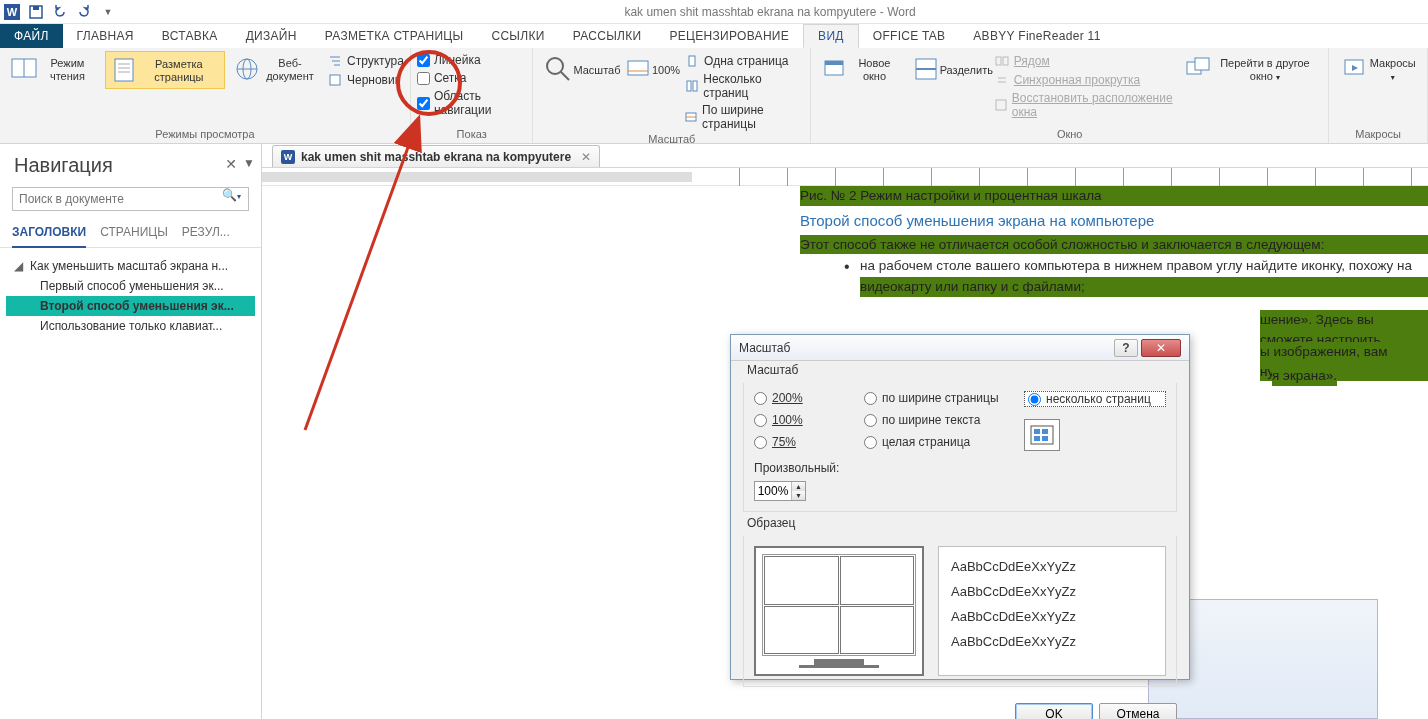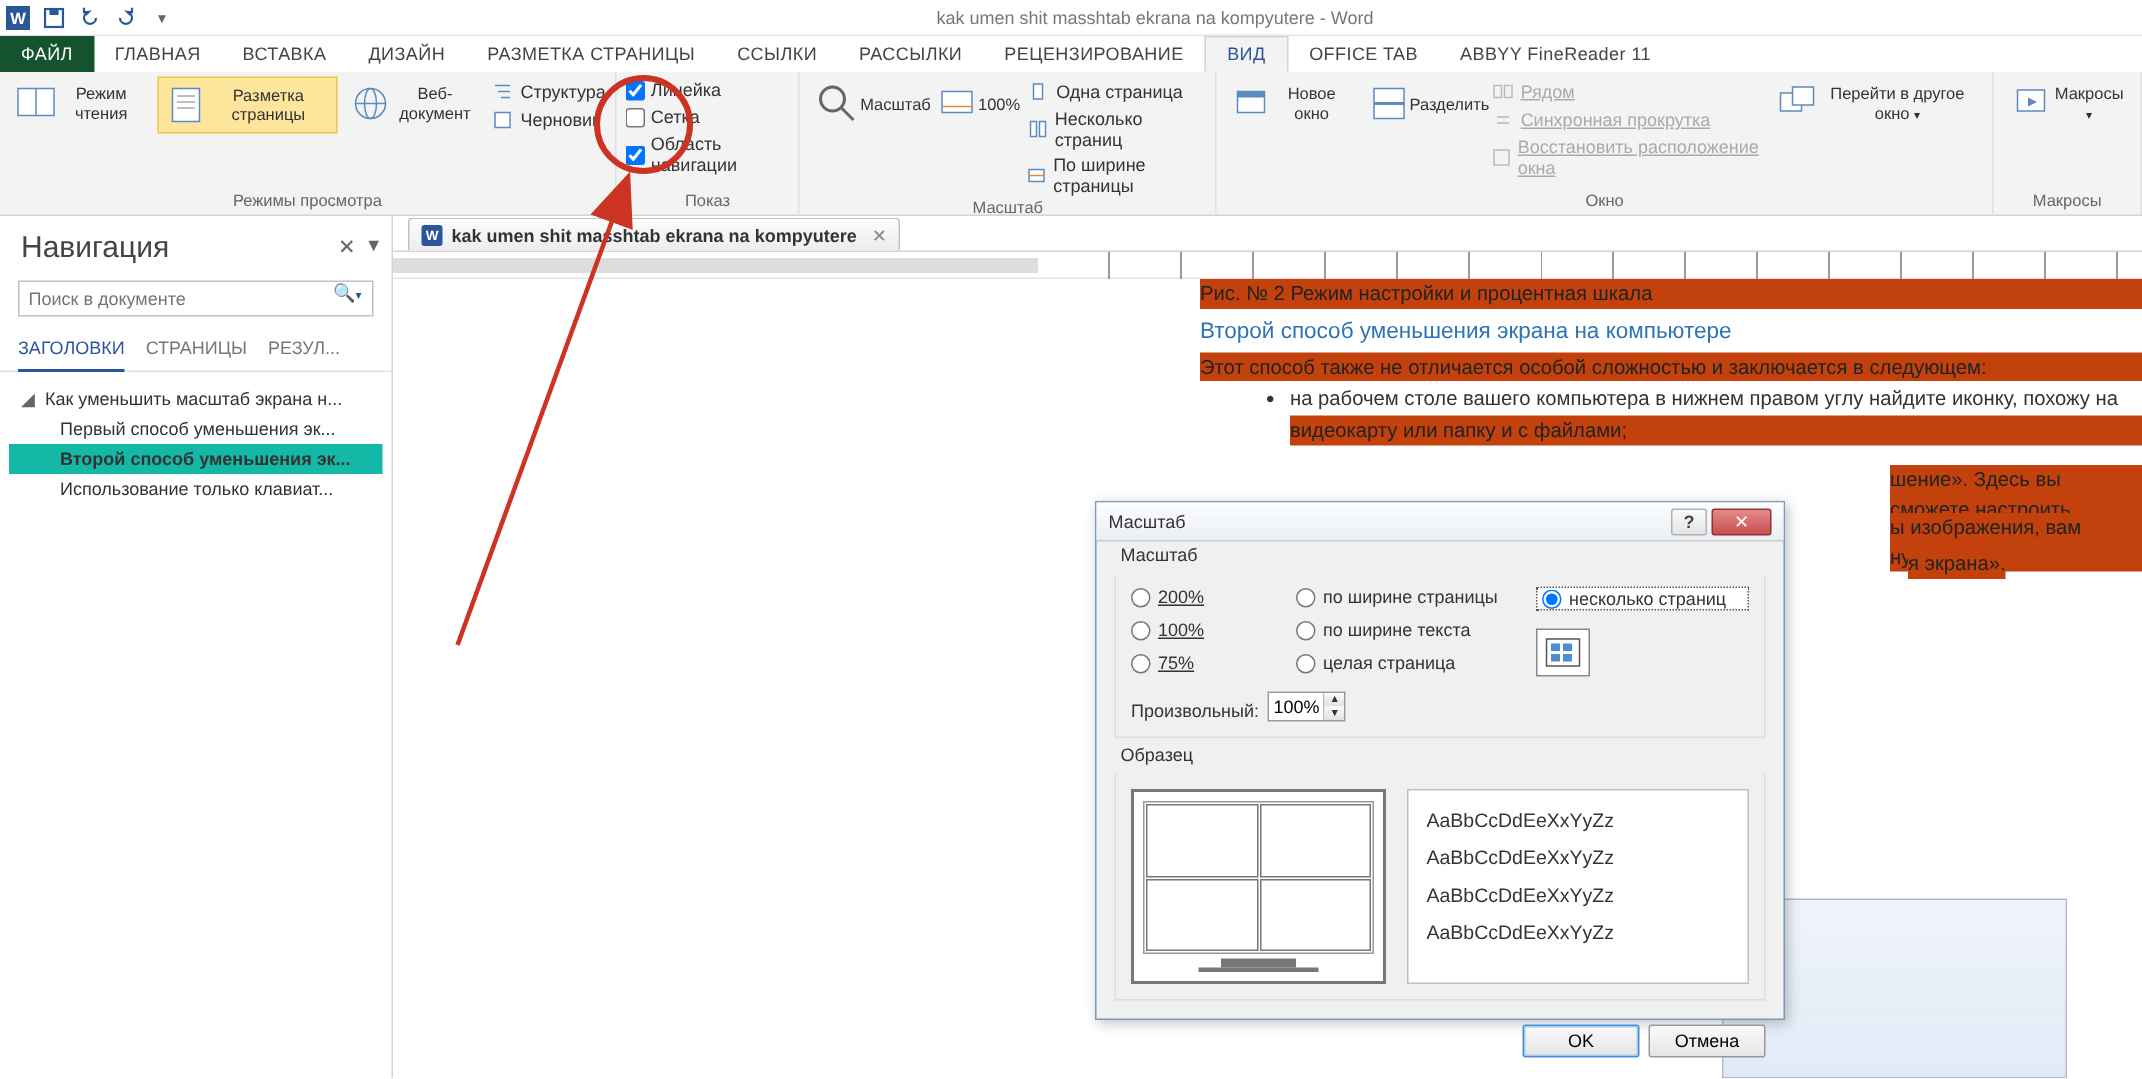--- a/index.html
+++ b/index.html
@@ -7,21 +7,21 @@
 
 
 .title-bar { height: 24px; background: #fff; display: flex; align-items: center; padding: 0 4px; border-bottom: 1px solid #e5e5e5; }
 .title-bar .qat { display: flex; align-items: center; gap: 8px; }
 .title-bar .win-title { flex: 1; text-align: center; color: #777; font-size: 12px; }
 .qat-icon { width: 16px; height: 16px; display: flex; align-items: center; justify-content: center; color: #2b579a; cursor: pointer; }
 
 
 .tabs { height: 24px; display: flex; align-items: stretch; background: #fff; padding-left: 0; }
 .tab { padding: 0 14px; display: flex; align-items: center; font-size: 12px; color: #444; cursor: pointer; text-transform: uppercase; letter-spacing: 0.3px; }
-.tab.file { background: #14532d; color: #fff; }
+.tab.file { background: #0c4a6e; color: #fff; }
 .tab.active { border: 1px solid #d4d4d4; border-bottom-color: #f3f3f3; background: #f3f3f3; color: #2b579a; }
 
 
 .ribbon { height: 96px; background: #f3f3f3; border-bottom: 1px solid #d4d4d4; display: flex; position: relative; }
 .ribbon-group { border-right: 1px solid #e0e0e0; display: flex; flex-direction: column; padding: 3px 6px 1px; }
 .ribbon-group-body { flex: 1; display: flex; align-items: flex-start; gap: 4px; }
 .ribbon-group-label { text-align: center; font-size: 11px; color: #666; padding: 2px 0; }
 .big-btn { display: flex; align-items: center; justify-content: flex-start; padding: 2px 4px; cursor: pointer; min-width: 40px; }
 .big-btn.selected { background: #fde69b; border: 1px solid #f0c84e; }
 .big-btn .icon { width: 32px; height: 32px; display: flex; align-items: center; justify-content: center; }
@@ -41,21 +41,21 @@
 .workspace { display: flex; height: calc(719px - 24px - 24px - 96px); }
 .nav-pane { width: 262px; border-right: 1px solid #d4d4d4; background: #fff; display: flex; flex-direction: column; position: relative; }
 .nav-title { font-size: 20px; color: #444; padding: 10px 14px 6px; font-weight: 300; }
 .nav-close { position: absolute; right: 24px; top: 12px; color: #666; cursor: pointer; font-size: 14px; }
 .nav-pin { position: absolute; right: 6px; top: 12px; color: #666; cursor: pointer; font-size: 12px; }
 .nav-search-wrap { padding: 4px 12px 10px; }
 .nav-search { width: 100%; height: 24px; border: 1px solid #c0c0c0; padding: 0 24px 0 6px; font-size: 12px; background: #fff; }
 .nav-search-icon { position: absolute; right: 20px; top: 44px; color: #2b579a; cursor: pointer; }
 .nav-tabs { display: flex; gap: 14px; padding: 0 12px; border-bottom: 1px solid #e0e0e0; font-size: 12px; }
 .nav-tab { padding: 4px 0 8px; cursor: pointer; color: #777; position: relative; }
-.nav-tab.active { color: #2b579a; font-weight: 400; }
+.nav-tab.active { color: #2b579a; font-weight: 700; }
 .nav-tab.active::after { content: ""; position: absolute; left: 0; right: 0; bottom: -1px; height: 2px; background: #2b579a; }
 .nav-tree { padding: 8px 6px; font-size: 12px; }
 .tree-row { display: flex; align-items: center; padding: 3px 4px; cursor: pointer; white-space: nowrap; overflow: hidden; text-overflow: ellipsis; }
 .tree-row.l1 { padding-left: 8px; }
 .tree-row.l2 { padding-left: 34px; }
 .tree-row.selected { background: #14b8a6; font-weight: bold; }
 .tree-toggle { width: 12px; color: #666; margin-right: 4px; }
 
 
 .doc-area { flex: 1; background: #fff; position: relative; overflow: hidden; }
@@ -63,21 +63,21 @@
 .doc-tab { height: 22px; background: linear-gradient(#fdfdfd,#ededed); border: 1px solid #c0c0c0; border-bottom: none; display: flex; align-items: center; padding: 0 8px; gap: 6px; font-size: 12px; color: #333; cursor: pointer; border-radius: 3px 3px 0 0; }
 .doc-tab .word-icon { width: 14px; height: 14px; background: #2b579a; border-radius: 2px; display: flex; align-items: center; justify-content: center; color: #fff; font-size: 9px; font-weight: bold; }
 .doc-tab .x { color: #888; cursor: pointer; margin-left: 4px; }
 .ruler { height: 18px; background: #fff; border-bottom: 1px solid #e5e5e5; position: relative; }
 .ruler-ticks { position: absolute; left: 430px; right: 0; top: 0; height: 18px; background-image: repeating-linear-gradient(to right, transparent 0, transparent 47px, #999 47px, #999 48px); }
 .ruler-dark { position: absolute; left: 0; width: 430px; top: 4px; height: 10px; background: #ddd; }
 
 
 .doc-page { position: absolute; left: 538px; top: 42px; right: 0; bottom: 0; background: #fff; padding: 0; }
 .doc-line { font-size: 13.5px; line-height: 1.45; color: #222; }
-.doc-line.hl { background: #c2410c; }
+.doc-line.hl { background: #4d7c0f; }
 .doc-h { color: #2e74b5; font-size: 15px; margin: 6px 0; }
 .bullet-list { padding-left: 44px; }
 .bullet-item { position: relative; padding-left: 16px; margin: 4px 0; font-size: 13.5px; }
 .bullet-item::before { content: "•"; position: absolute; left: 0; top: 0; font-size: 16px; }
 
 
 .dialog { position: absolute; left: 730px; top: 334px; width: 460px; height: 346px; background: #f0f0f0; border: 1px solid #7a9ab8; box-shadow: 2px 2px 8px rgba(0,0,0,0.25); z-index: 100; font-size: 12px; }
 .dlg-title { height: 26px; background: linear-gradient(#fdfdfd,#e9eef6); border-bottom: 1px solid #ccc; display: flex; align-items: center; padding: 0 8px; position: relative; }
 .dlg-title-text { flex: 1; color: #333; font-size: 12px; }
 .dlg-help { width: 24px; height: 18px; background: linear-gradient(#fafafa,#e5e5e5); border: 1px solid #b0b0b0; border-radius: 2px; display: flex; align-items: center; justify-content: center; cursor: pointer; margin-right: 3px; font-weight: bold; color: #444; }
@@ -86,21 +86,21 @@
 .dlg-grid { display: flex; gap: 0; margin-bottom: 10px; border: 1px solid #dcdcdc; border-top: none; padding: 8px 10px 10px; position: relative; }
 .fs-legend { position: relative; top: -6px; background: #f0f0f0; padding: 0 4px; display: inline-block; }
 .radio-col { display: flex; flex-direction: column; gap: 8px; }
 .radio-col.c1 { width: 110px; }
 .radio-col.c2 { width: 160px; }
 .radio-col.c3 { flex: 1; }
 .radio-row { display: flex; align-items: center; gap: 5px; cursor: pointer; }
 .radio-row input { width: 13px; height: 13px; }
 .radio-row.sel { border: 1px dotted #555; padding: 0 3px; background: #fff; }
 .multi-icon { width: 36px; height: 32px; border: 1px solid #888; background: #fff; margin-top: 4px; display: flex; align-items: center; justify-content: center; }
-.custom-row { display: flex; align-items: flex-end; gap: 6px; margin-top: 4px; }
+.custom-row { display: flex; align-items: flex-start; gap: 6px; margin-top: 4px; flex-direction: column; }
 .spinner { width: 52px; height: 20px; border: 1px solid #999; background: #fff; display: flex; }
 .spinner input { width: 36px; border: none; text-align: center; font-size: 12px; }
 .spinner .spbtns { width: 14px; display: flex; flex-direction: column; border-left: 1px solid #bbb; }
 .spinner .spbtns div { flex: 1; display: flex; align-items: center; justify-content: center; font-size: 7px; cursor: pointer; background: linear-gradient(#fafafa,#e0e0e0); }
 .preview-row { display: flex; gap: 14px; border: 1px solid #dcdcdc; border-top: none; padding: 10px; }
 .monitor-preview { width: 170px; height: 130px; background: #fff; border: 2px solid #777; display: flex; flex-direction: column; align-items: center; padding: 6px; }
 .monitor-screen { flex: 1; width: 100%; border: 1px solid #999; display: grid; grid-template-columns: 1fr 1fr; grid-template-rows: 1fr 1fr; gap: 1px; padding: 1px; }
 .monitor-screen div { background: #fff; border: 1px solid #777; }
 .monitor-stand { width: 50px; height: 6px; background: #777; margin-top: 3px; }
 .monitor-base { width: 80px; height: 3px; background: #777; }

